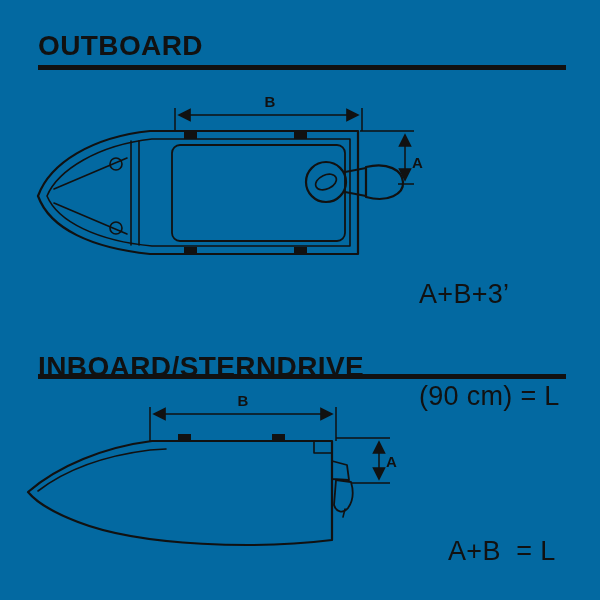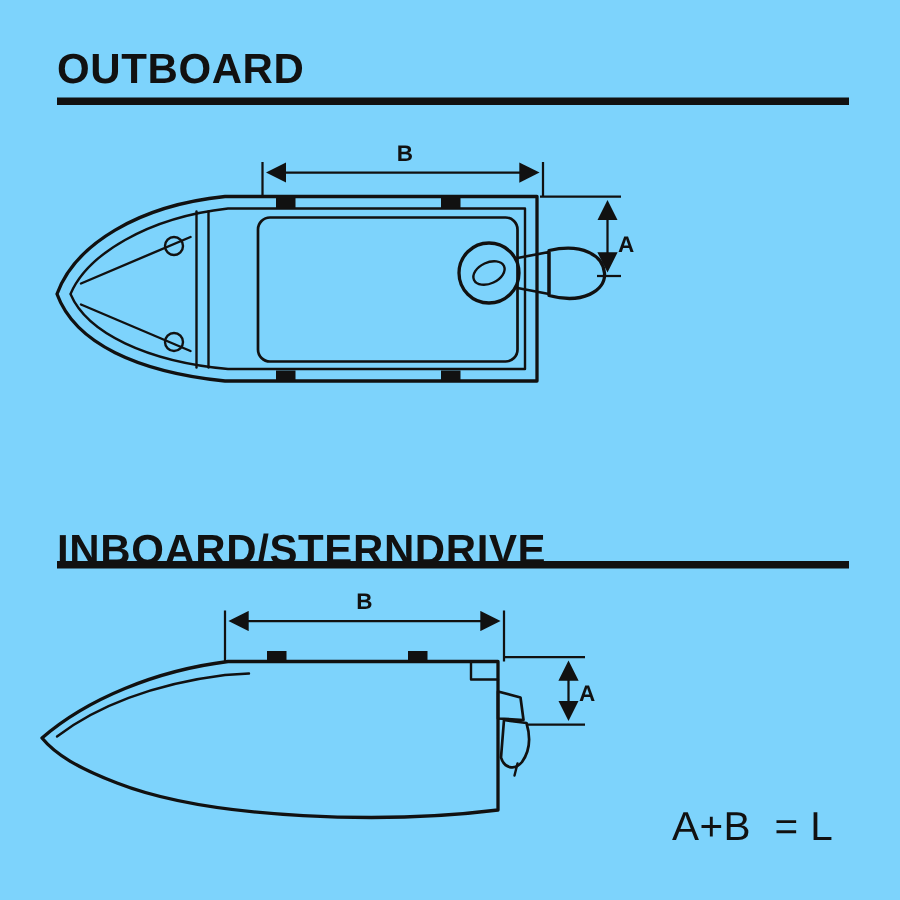--- a/index.html
+++ b/index.html
@@ -3,21 +3,21 @@
 <meta charset="utf-8">
 <style>
   * { margin:0; padding:0; box-sizing:border-box; }
   html, body { width:600px; height:600px; }
   body {
     font-family:"Liberation Sans", sans-serif;
     background:#ffffff;
     color:#111111;
     position:relative;
   }
-  .page { position:absolute; inset:0; width:600px; height:600px; background:#7dd3fc; overflow:hidden; }
+  .page { position:absolute; inset:0; width:600px; height:600px; background:#0369a1; overflow:hidden; }
   .heading {
     position:absolute; left:38px;
     font-size:28px; font-weight:800; letter-spacing:0.4px; color:#111111;
     white-space:nowrap;
   }
   #heading-outboard { top:30px; }
   #heading-inboard  { top:339px;margin-top:12px; }
   .rule { position:absolute; left:38px; width:528px; height:5px; background:#111111; }
   #rule-outboard { top:65px; }
   #rule-inboard  { top:374px; }
@@ -99,17 +99,19 @@
       <text class="dim-label" x="243" y="406" text-anchor="middle">B</text>
 
       <path class="dim" d="M336,438 L390,438"></path>
       <path class="dim" d="M352,483 L390,483"></path>
       <path class="dim" d="M379,443 L379,478" marker-start="url(#arrow)" marker-end="url(#arrow)"></path>
       <text class="dim-label" x="386" y="467" text-anchor="start">A</text>
     </g>
   </svg>
 
   <div class="formula" id="formula-outboard">
+    <div>A+B+3’</div>
+    <div>(90 cm) = L</div>
   </div>
 
   <div class="formula" id="formula-inboard">A+B  = L</div>
 
 </div>
 
 </body></html>

